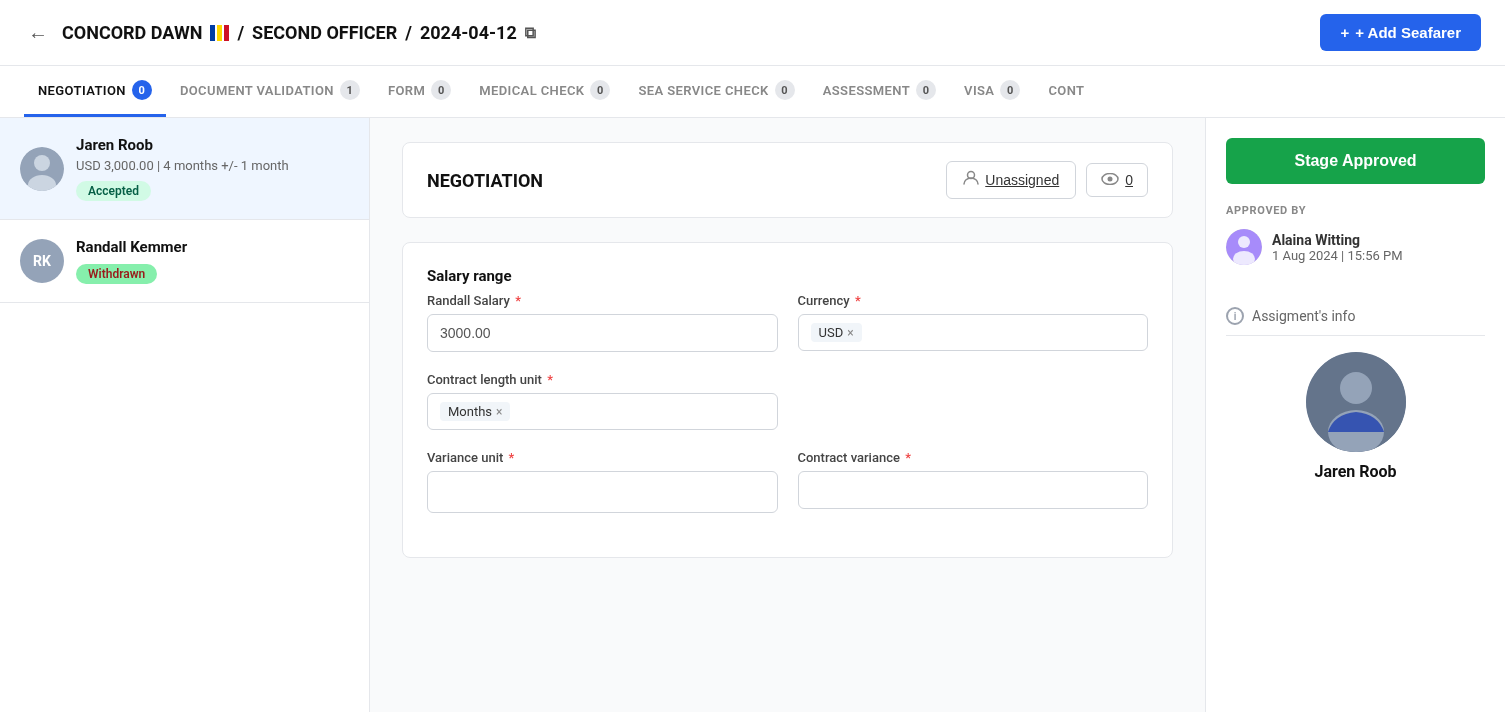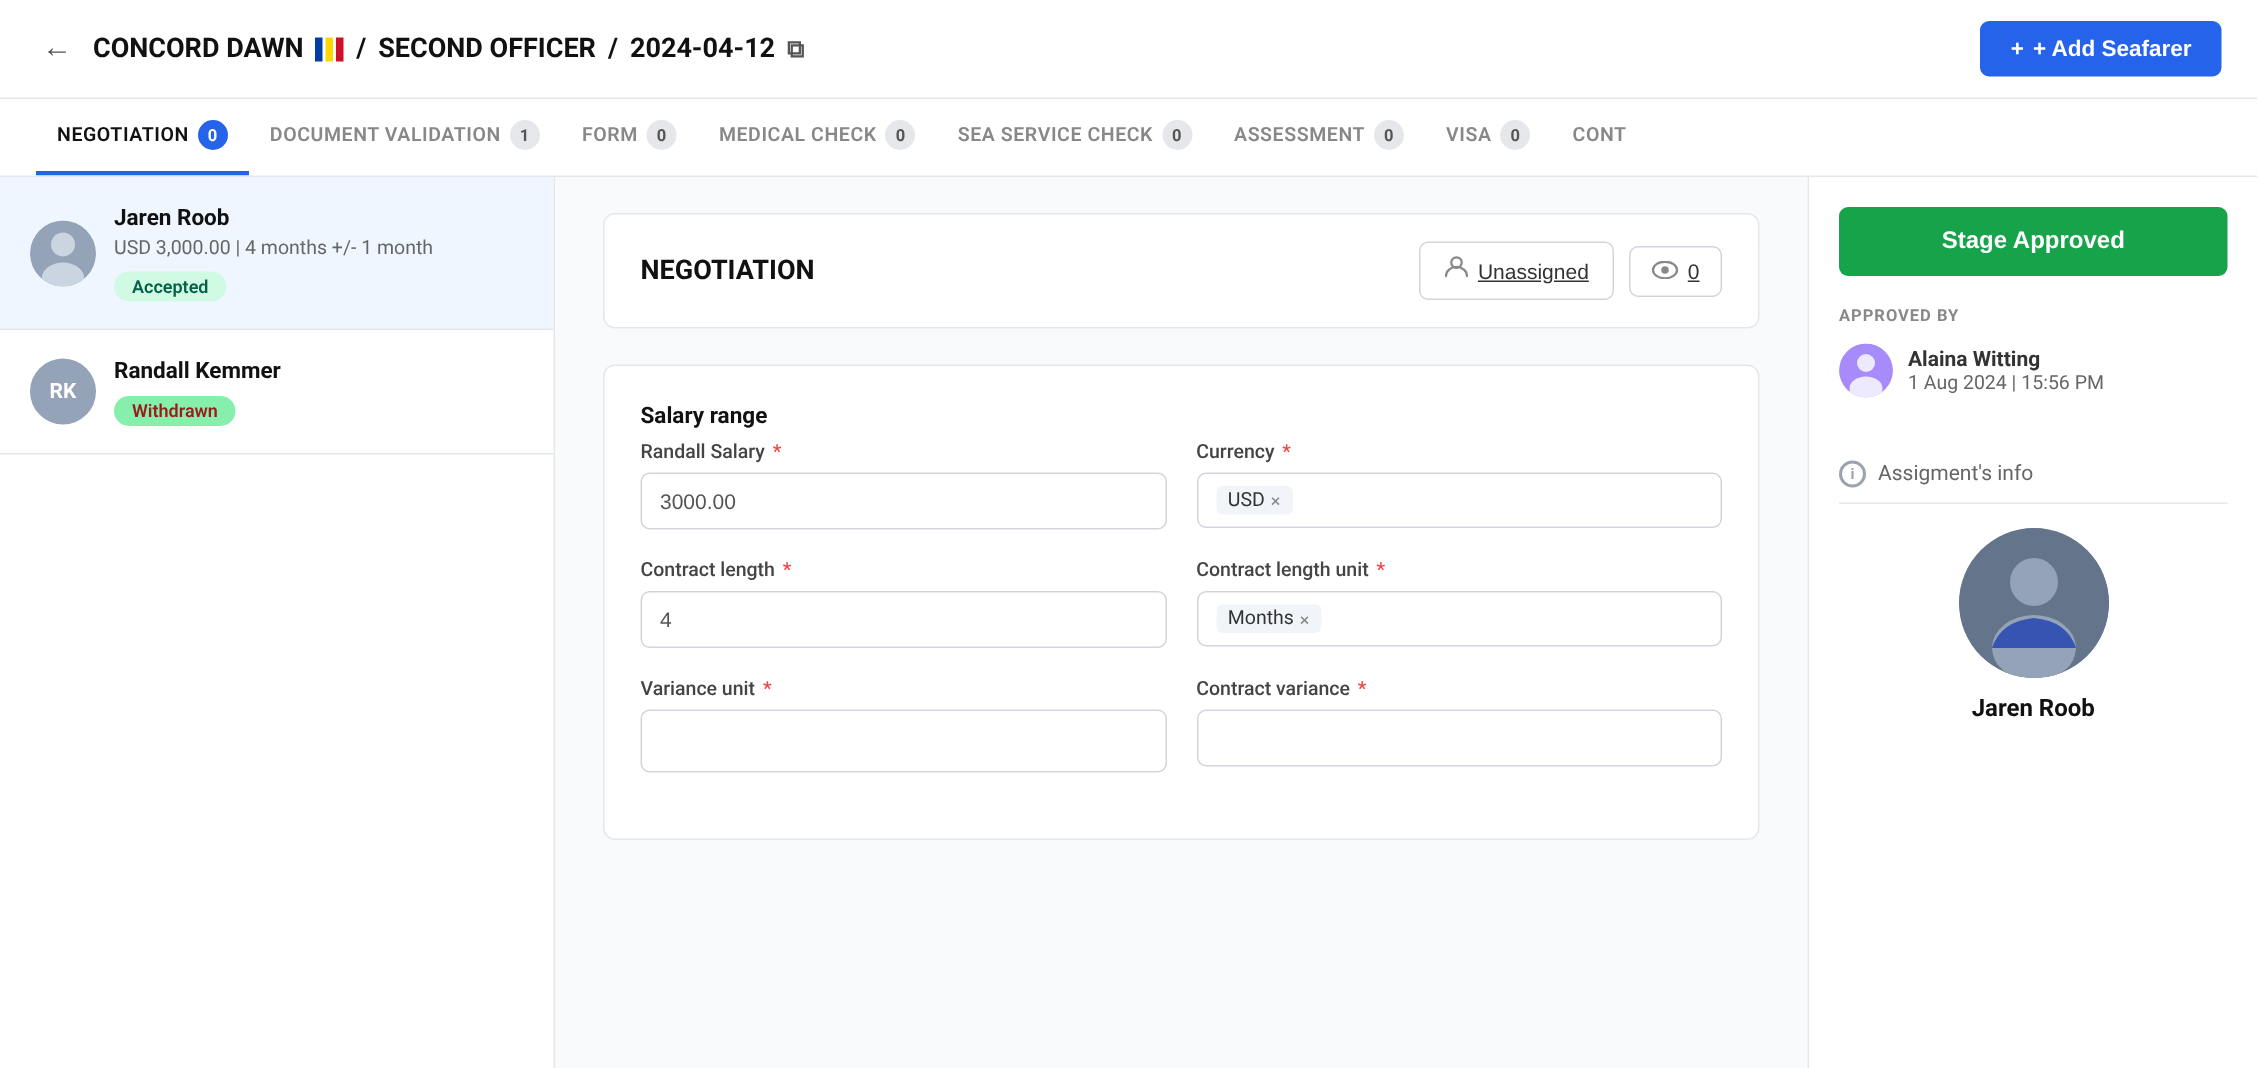--- a/index.html
+++ b/index.html
@@ -289,27 +289,20 @@
               <span>USD</span>
               <span class="tag-x">×</span>
             </span>
           </div>
         </div>
       </div>
 
       <div class="form-row">
         <div class="form-group">
           <label class="form-label">
-            <span>Contract length</span>
-            <span class="required">*</span>
-          </label>
-          <input class="form-input" type="text" placeholder="4" value="4" style="">
-        </div>
-        <div class="form-group">
-          <label class="form-label">
             <span>Contract length unit</span>
             <span class="required">*</span>
           </label>
           <div class="tag-input">
             <span class="tag">
               <span>Months</span>
               <span class="tag-x">×</span>
             </span>
           </div>
         </div>

